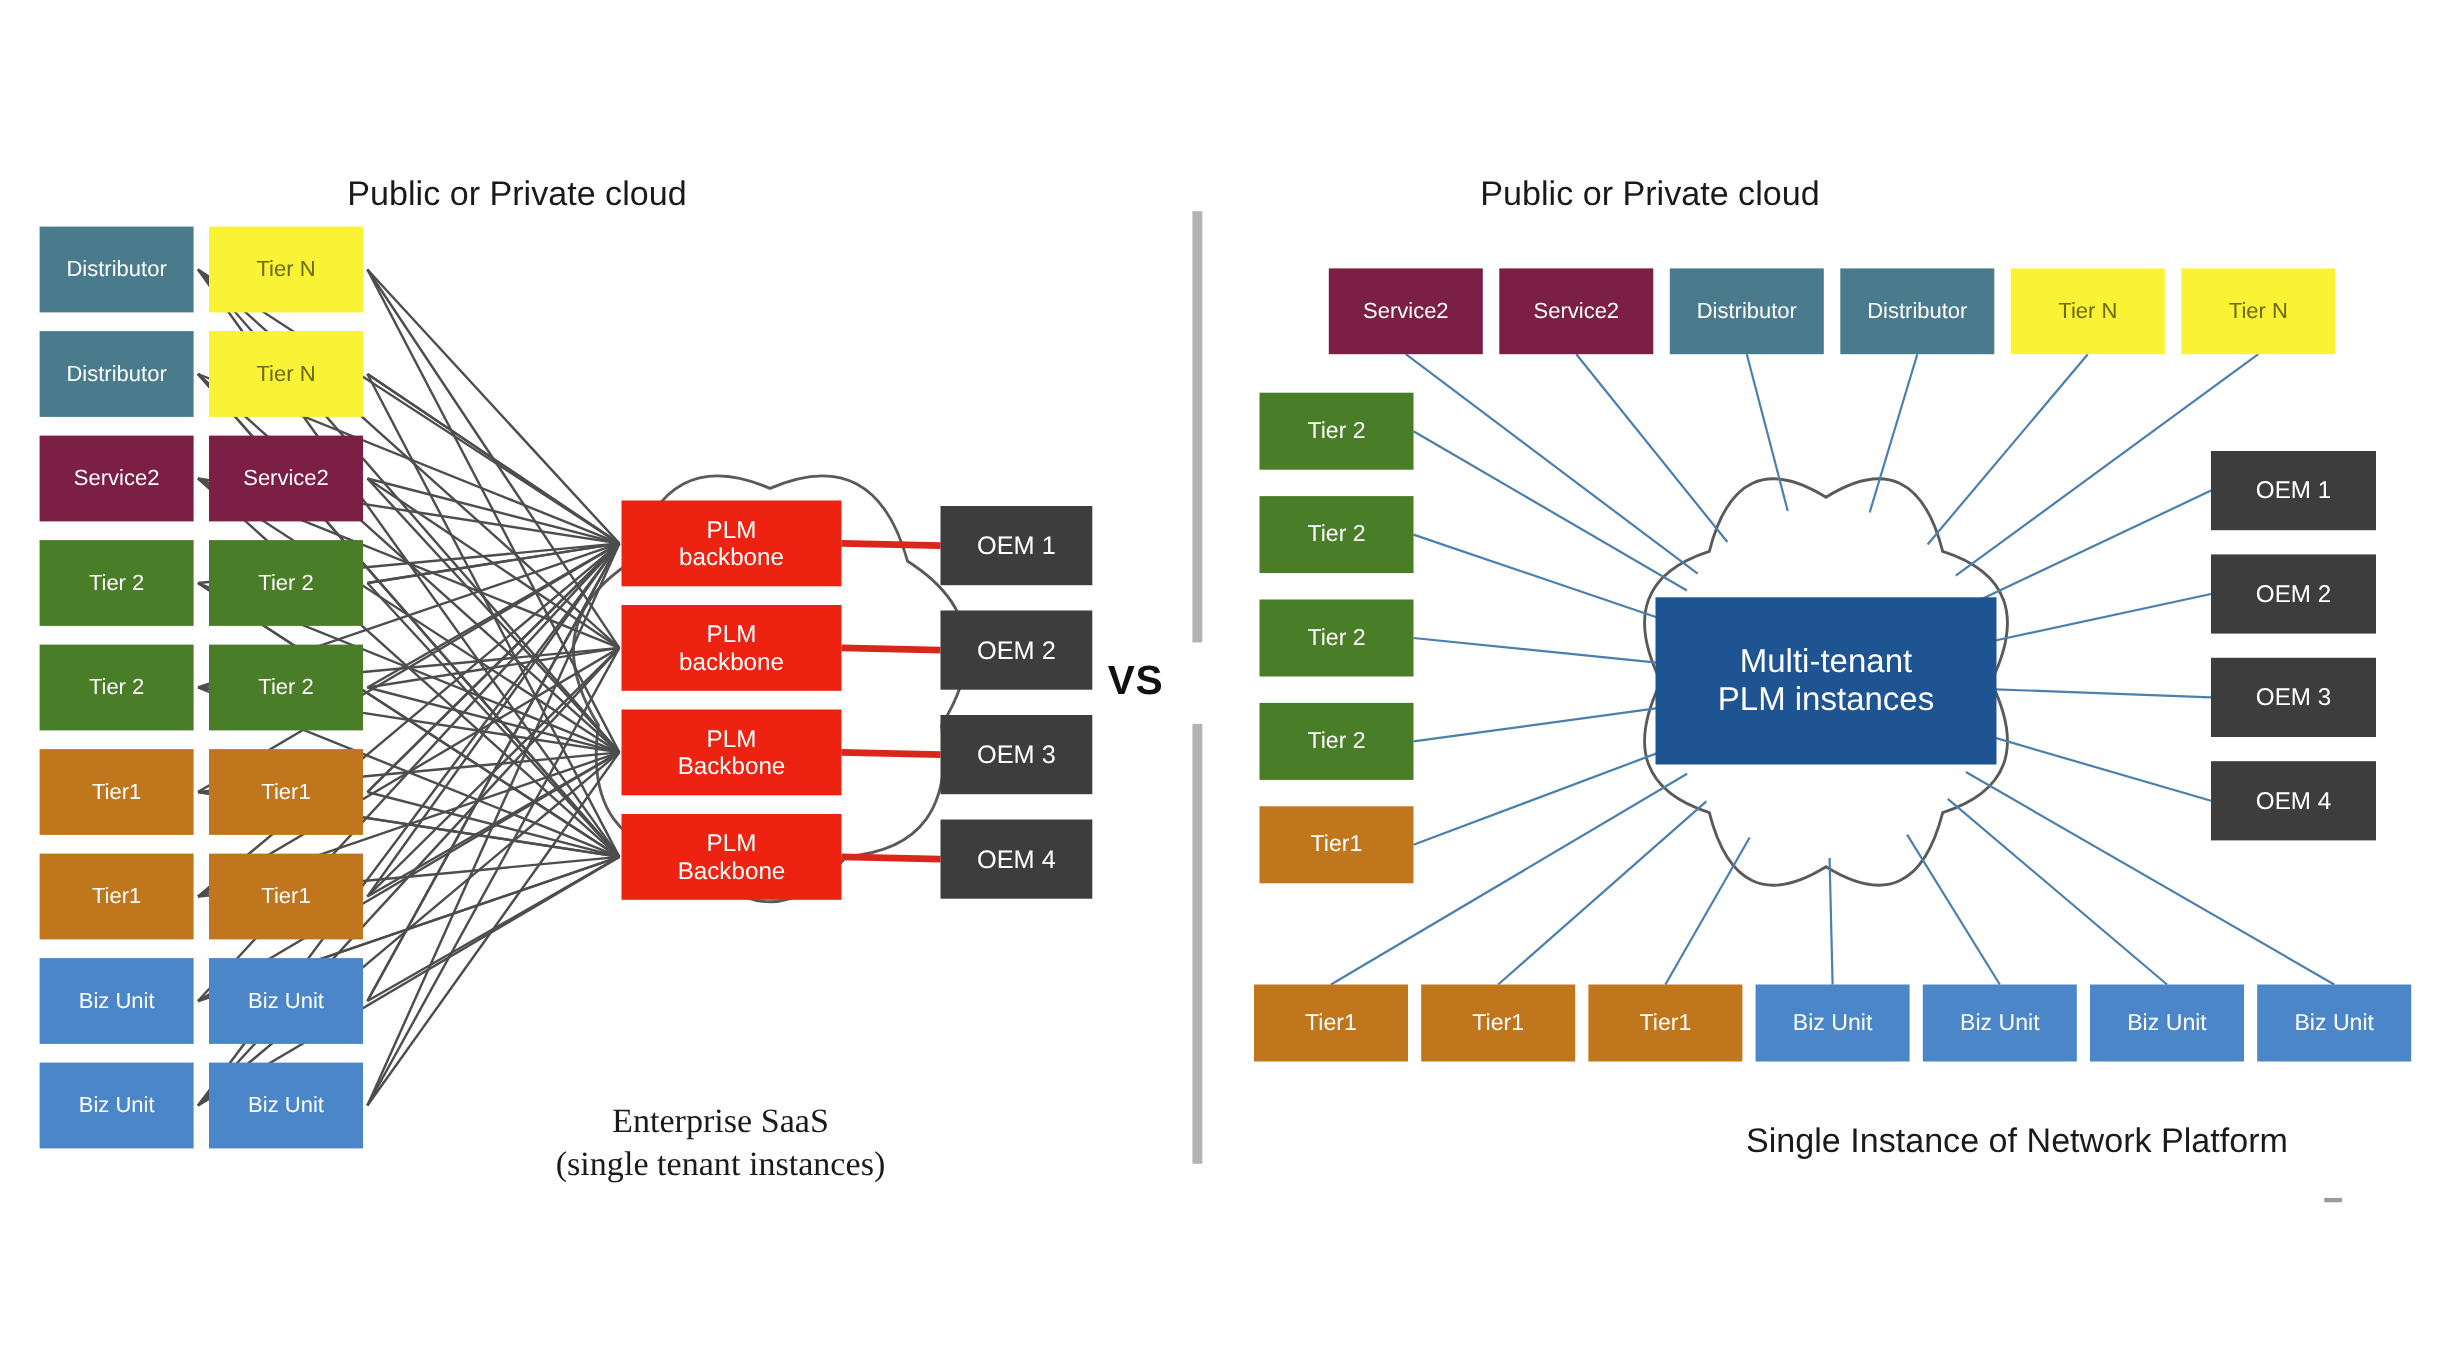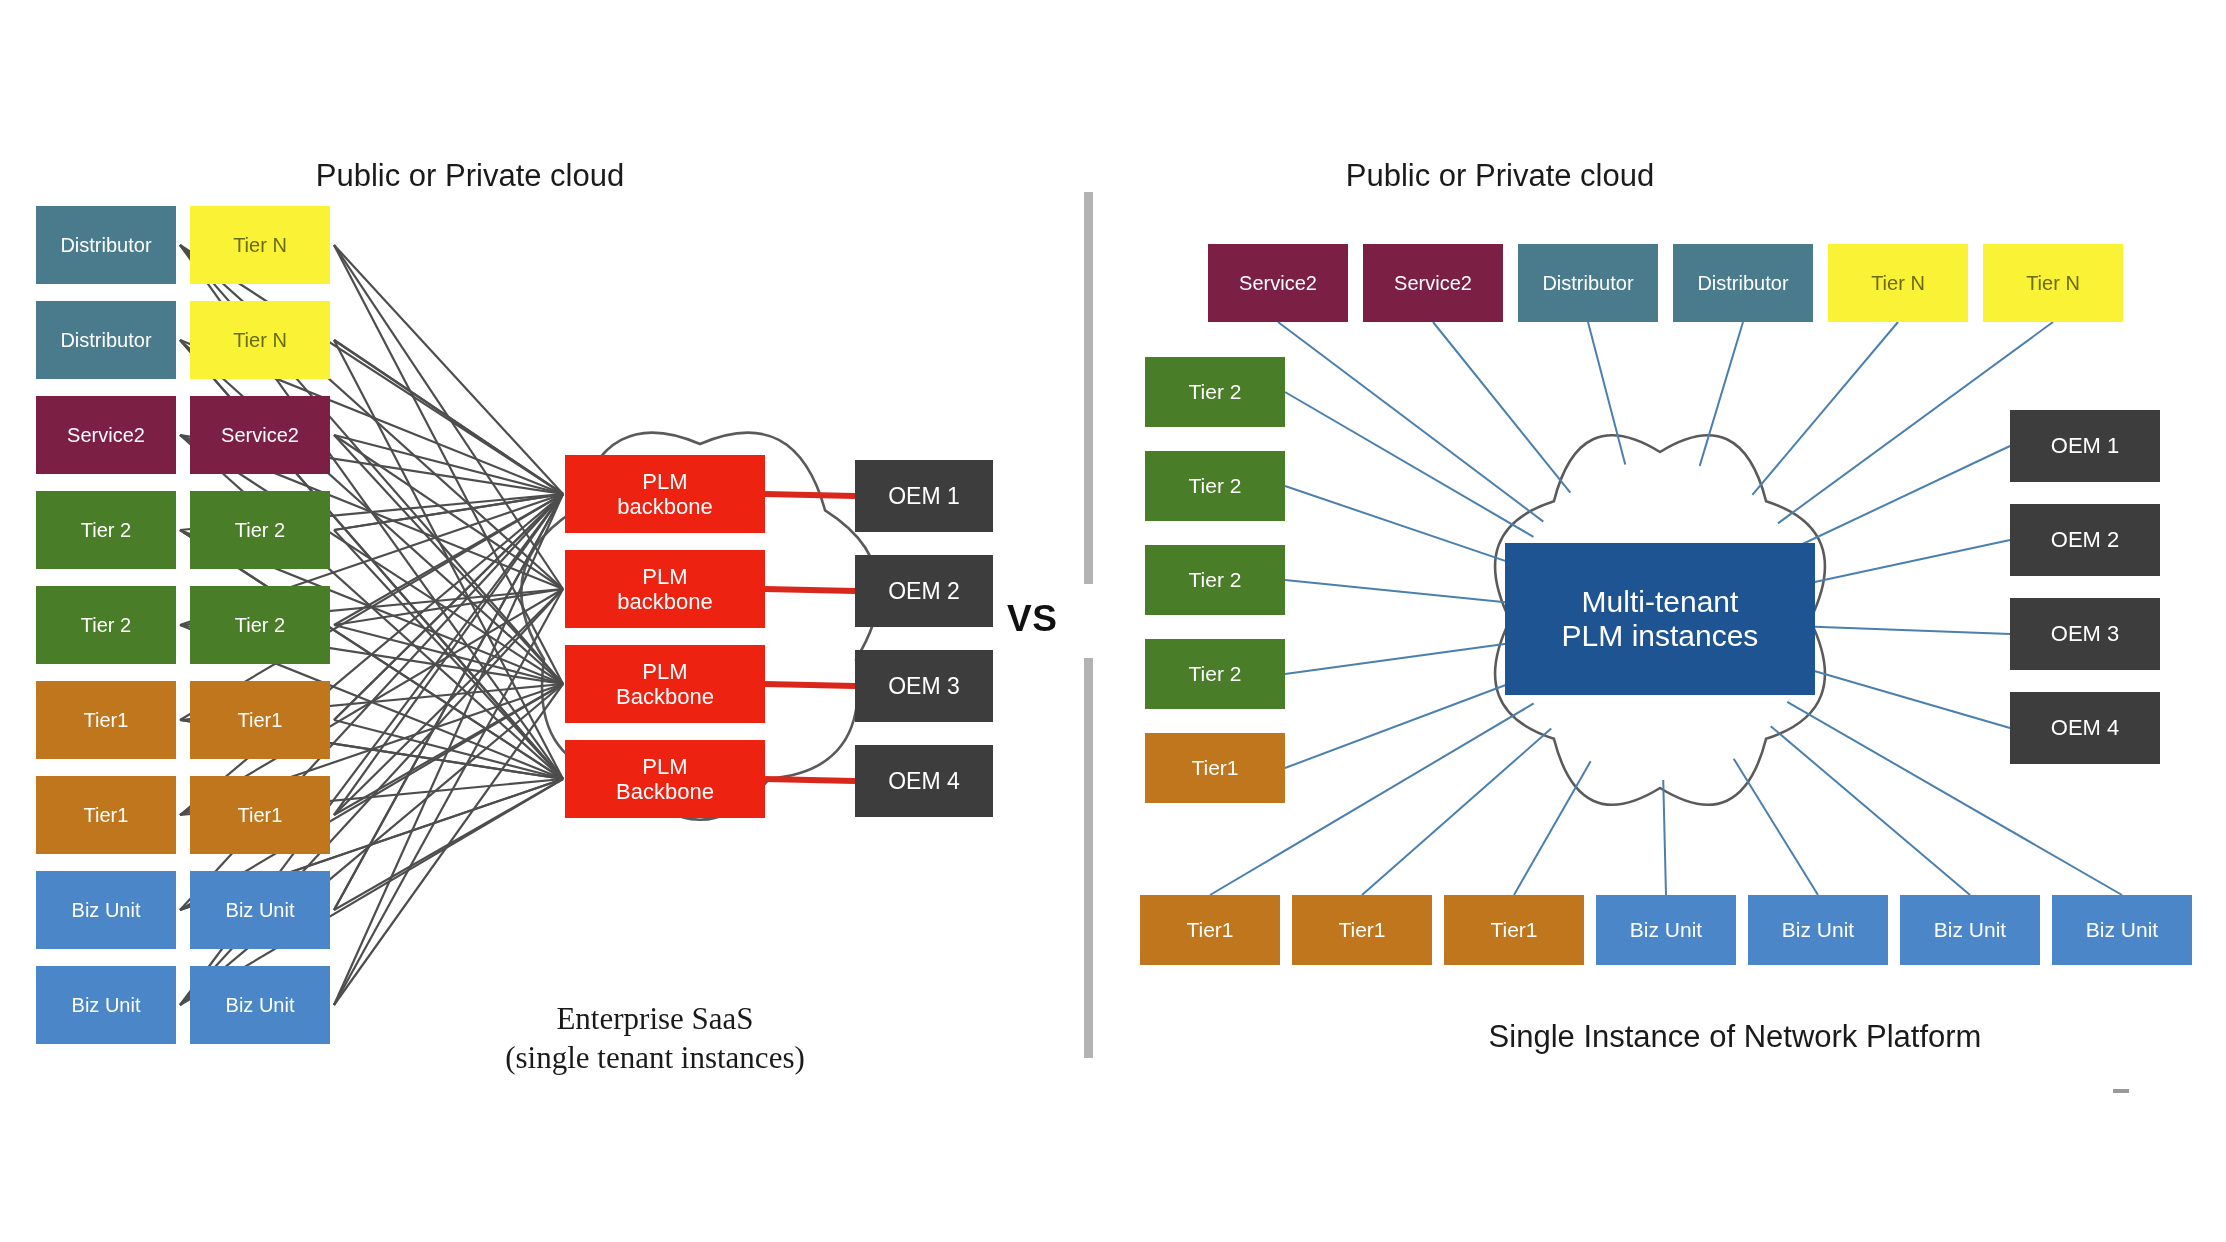--- a/index.html
+++ b/index.html
@@ -126,21 +126,21 @@
 
   <div class="heading" style="left:280px;top:158px;width:380px;">Public or Private cloud</div>
   <div class="heading" style="left:1290px;top:158px;width:420px;">Public or Private cloud</div>
 
   <div class="divider" style="left:1084px;top:192px;width:9px;height:392px;"></div>
   <div class="vs-text" style="left:1007px;top:598px;">VS</div>
   <div class="divider" style="left:1084px;top:658px;width:9px;height:400px;"></div>
 
   <div class="caption" style="left:420px;top:1000px;width:470px;font-family:Liberation Serif, serif;">Enterprise  SaaS
 (single tenant instances)</div>
-  <div class="caption" style="left:1390px;top:1018px;width:690px;">Single Instance of Network Platform</div>
+  <div class="caption" style="left:1390px;top:1018px;width:690px;text-align:right;">Single Instance of Network Platform</div>
 
   <div id="left-nodes">
       <div class="node" style="left: 36px; top: 206px; width: 140px; height: 78px; background: rgb(74, 123, 140); font-size: 20px; color: rgb(255, 255, 255);">
         <span style="white-space: pre-line;">Distributor</span>
       </div>
       <div class="node" style="left: 190px; top: 206px; width: 140px; height: 78px; background: rgb(249, 242, 53); font-size: 20px; color: rgb(106, 106, 16);">
         <span style="white-space: pre-line;">Tier N</span>
       </div>
       <div class="node" style="left: 36px; top: 301px; width: 140px; height: 78px; background: rgb(74, 123, 140); font-size: 20px; color: rgb(255, 255, 255);">
         <span style="white-space: pre-line;">Distributor</span>

